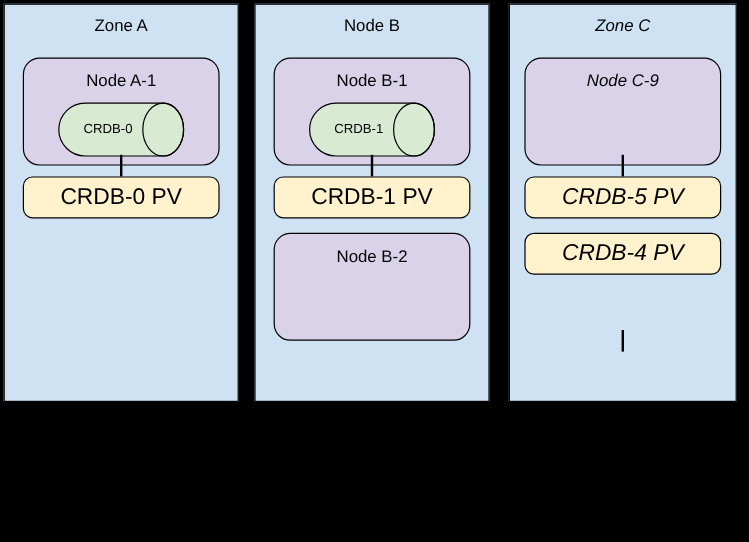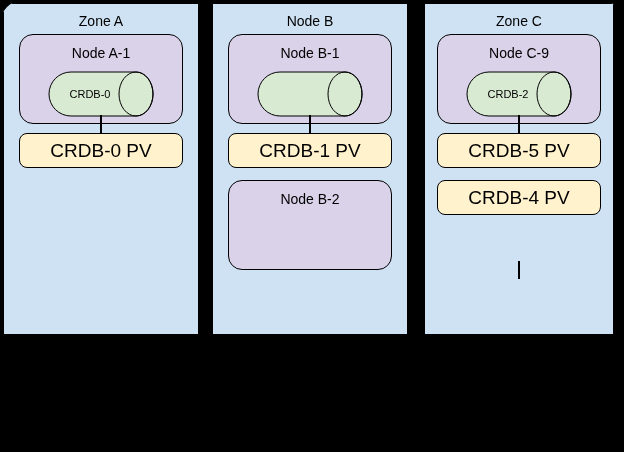--- a/index.html
+++ b/index.html
@@ -4,38 +4,37 @@
 <style>
   html, body { margin: 0; padding: 0; background: #000; }
   .canvas {
     position: relative;
     width: 624px;
     height: 452px;
     background: var(--background, #000000);
     font-family: "Liberation Sans", sans-serif;
     color: var(--text, #000000);
     overflow: hidden;
-    border-radius: 24px;
   }
   .zone {
     position: absolute;
     top: 3px;
     height: 332px;
     background: var(--zone-fill, #cfe2f3);
     border: 1.5px solid var(--stroke, #000);
     box-sizing: border-box;
   }
   .zone-title {
     text-align: center;
     padding-top: 9px;
     height: 17px;
     font-size: 14px;
     line-height: 16px;
   }
-  .node-group { position: relative; margin-top: 4px; }
+  .node-group { position: relative; margin-top: 18px; }
   .node-group.gap, .node.gap { margin-top: 12px; }
   .node {
     width: 164px;
     height: 90px;
     margin-left: auto;
     margin-right: auto;
     background: var(--node-fill, #d9d2e9);
     border: 1px solid var(--stroke, #000);
     border-radius: 14px;
     box-sizing: border-box;
@@ -111,44 +110,38 @@
   <div class="zone" style="left:212px; width:196px;">
     <div class="zone-title">Node B</div>
     <div class="node-group">
       <div class="node">
         <div class="node-title">Node B-1</div>
         <div class="pod">
           <svg viewBox="0 0 106 46">
             <path class="cyl-body" d="M23 1 L88 1 A17 22 0 0 1 88 45 L23 45 A22 22 0 0 1 23 1 Z"></path>
             <ellipse class="cyl-ellipse" cx="88" cy="23" rx="17" ry="22"></ellipse>
           </svg>
+          <div class="pod-label">CRDB-1</div>
         </div>
       </div>
       <div class="connector"></div>
       <div class="pv">
         <span>CRDB-1 PV</span>
       </div>
     </div>
     <div class="node gap">
       <div class="node-title">Node B-2</div>
     </div>
   </div>
 
-  <div class="zone" style="left:424px; width:190px;">
+  <div class="zone" style="left:424px; width:190px;font-style:italic;">
     <div class="zone-title">Zone C</div>
     <div class="node-group">
       <div class="node">
         <div class="node-title">Node C-9</div>
-        <div class="pod">
-          <svg viewBox="0 0 106 46">
-            <path class="cyl-body" d="M23 1 L88 1 A17 22 0 0 1 88 45 L23 45 A22 22 0 0 1 23 1 Z"></path>
-            <ellipse class="cyl-ellipse" cx="88" cy="23" rx="17" ry="22"></ellipse>
-          </svg>
-          <div class="pod-label">CRDB-2</div>
-        </div>
       </div>
       <div class="connector"></div>
       <div class="pv">
         <span>CRDB-5 PV</span>
       </div>
     </div>
     <div class="node-group gap">
       <div class="connector"></div>
       <div class="pv">
         <span>CRDB-4 PV</span>

